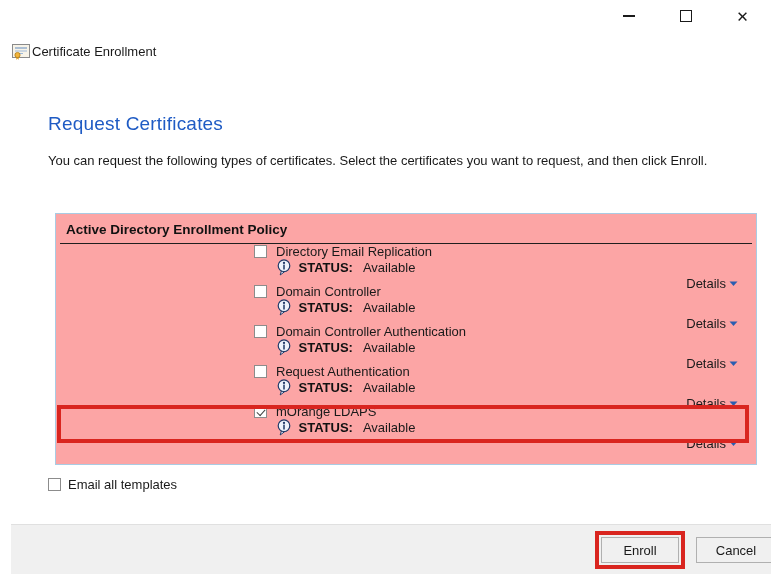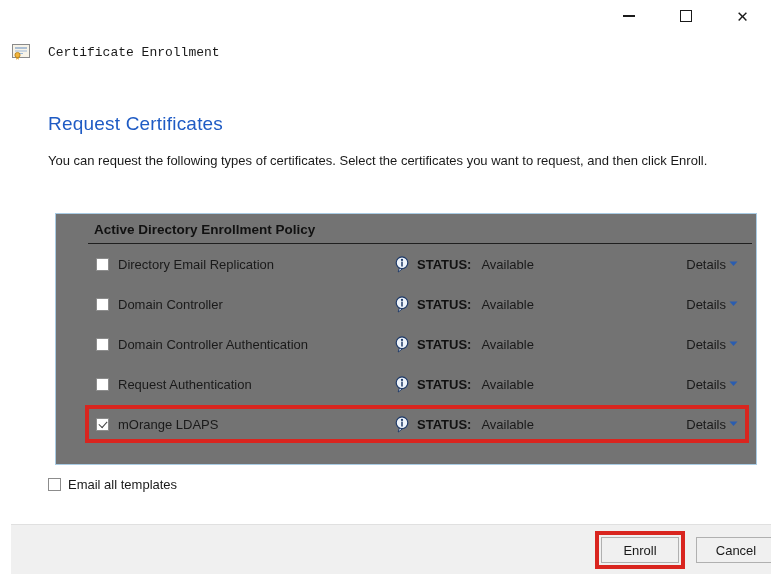--- a/index.html
+++ b/index.html
@@ -25,52 +25,53 @@
     display:flex; align-items:center; justify-content:center;
     cursor:default;
   }
   .glyph-min { width:12px; height:0; border-top:2px solid #1a1a1a; }
   .glyph-max { width:12px; height:12px; border:1.6px solid #1a1a1a; background:#fff; }
   .glyph-close { font-size:15px; color:#1a1a1a; line-height:1; }
 
   
   .app-header {
     position:absolute; top:44px; left:12px;
-    display:flex; align-items:flex-end; gap:18px;font-family:Liberation Mono, monospace;
+    display:flex; align-items:flex-start; gap:2px;
   }
   .app-title { font-size:13px; color:#1a1a1a; }
 
   
   .page-title {
     position:absolute; top:113px; left:48px;
     font-size:19px; color:#1f5bc4; font-weight:400;
     letter-spacing:.2px;
   }
   .page-desc {
     position:absolute; top:150px; left:48px; width:700px;
     font-size:13px; line-height:22px; color:#1a1a1a;
   }
 
   
   .panel {
     position:absolute; top:213px; left:55px; width:702px; height:252px;
-    border:1px solid #a9cbe3; background:#737373;padding-left:28px;
+    border:1px solid #a9cbe3; background:#fca5a5;
   }
   .panel-header {
     padding:8px 10px 6px 10px;
     font-size:13.5px; font-weight:bold; color:#111;
   }
   .panel-rule {
     height:0; border-top:1px solid #1f1f1f; margin:0 4px;
   }
   .rows { position:relative; }
   .tpl-row {
     position:relative; height:40px;
     display:flex; align-items:center;
     padding:0 18px 0 12px;
+    flex-direction:column;
   }
   .name-cell { display:flex; align-items:center; gap:9px; width:298px; }
   .status-cell { display:flex; align-items:center; gap:7px; width:255px; }
   .details-cell {
     margin-left:auto; display:flex; align-items:center; gap:3px;
     cursor:default;
     justify-content:center;
   }
   .tpl-name { font-size:13px; color:#1a1a1a; }
   .status-label { font-size:13px; font-weight:bold; color:#111; }

